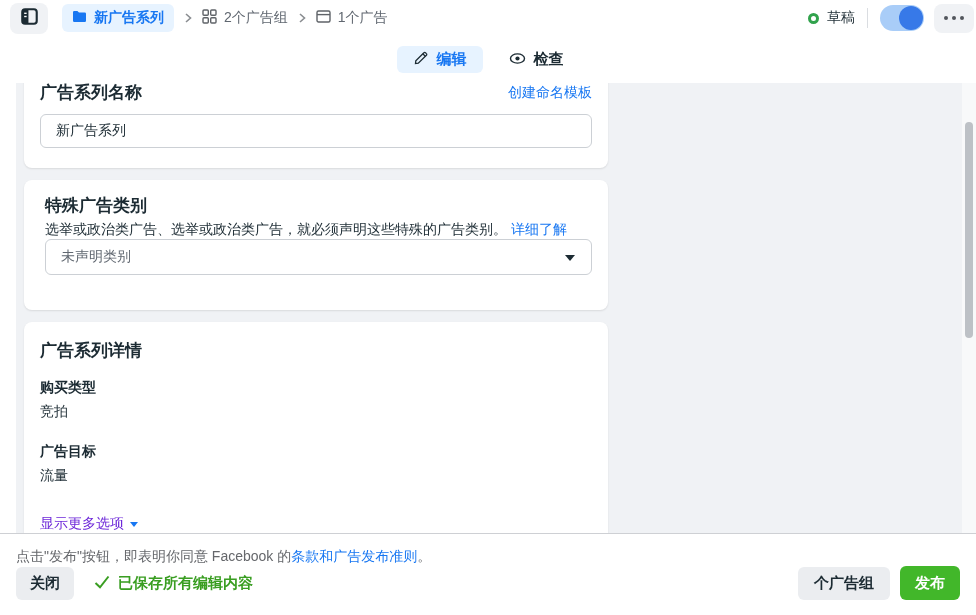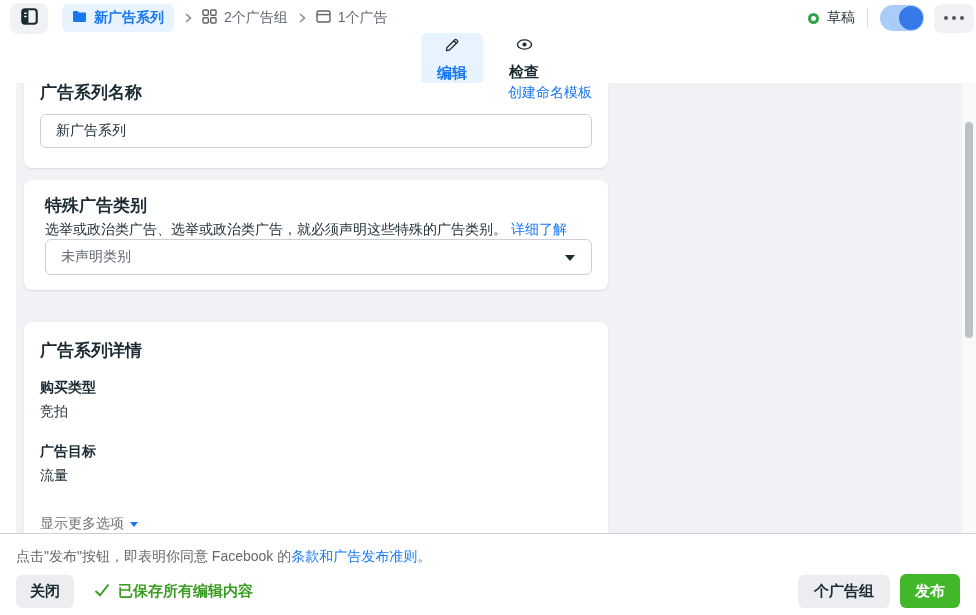--- a/index.html
+++ b/index.html
@@ -24,63 +24,63 @@
   .toggle { position:relative; width:44px; height:26px; border-radius:13px; background:#a9cdf8; cursor:pointer; }
   .toggle .knob { position:absolute; top:1px; right:1px; width:24px; height:24px; border-radius:50%; background:#3779e8; }
   .more-btn { margin-left:10px; width:40px; height:29px; }
   .dots { display:flex; gap:4px; }
   .dots i { width:4px; height:4px; border-radius:50%; background:#52565c; }
 
   
   .tabbar { position:absolute; top:36px; left:0; width:976px; height:47px; background:#fff;
             display:flex; align-items:center; justify-content:center; gap:10px; }
   .tab { display:flex; align-items:center; gap:8px; padding:4px 16px; border-radius:6px;
-         font-size:15px; font-weight:700; color:#1c2b33; cursor:pointer; background:transparent; border:none;flex-direction:column; }
+         font-size:15px; font-weight:700; color:#1c2b33; cursor:pointer; background:transparent; border:none; }
   .tab.active { background:#e7f3ff; color:#1877f2; }
 
   
   .content { position:absolute; top:83px; left:16px; width:962px; height:450px; background:#f0f2f5; overflow:hidden; }
   .card { position:absolute; left:8px; width:584px; background:#fff; border-radius:8px;
           box-shadow:0 1px 2px rgba(0,0,0,.10); padding:0 16px; }
   .card-title { font-size:17px; font-weight:700; color:#1c2b33; line-height:22px; }
   .link { color:#1877f2; cursor:pointer; text-decoration:none; }
 
   .card-name { top:-21px; height:106px; padding-top:20px; }
   .card-head { display:flex; justify-content:space-between; align-items:center; }
   .head-link { font-size:14px; }
   .text-input { margin-top:10px; width:100%; height:34px; border:1px solid #ccd0d5; border-radius:6px;
                 padding:0 15px; font-size:14px; color:#1c2b33; font-family:inherit; outline:none; background:#fff; }
 
-  .card-special { top:97px; height:110px; padding-top:15px;padding-left:21px; }
+  .card-special { top:97px; height:130px; padding-top:15px;padding-left:21px; }
   .card-desc { font-size:14px; color:#1c2b33; line-height:20px; margin-top:2px; }
   .dropdown { position:relative; width:100%; height:36px; border:1px solid #ccd0d5;
               border-radius:6px; display:flex; align-items:center; padding:0 15px; cursor:pointer; background:#fff; }
   .dropdown-value { font-size:14px; color:#606770; }
   .caret-down { position:absolute; right:16px; top:50%; margin-top:-2px; width:0; height:0;
                 border-left:5px solid transparent; border-right:5px solid transparent; border-top:6px solid #1c2b33; }
 
   .card-details { top:239px; height:240px; padding-top:17px; }
   .card-details .card-title { line-height:24px; }
   .field-label { font-size:14px; font-weight:700; color:#1c2b33; line-height:20px; margin-top:14px; }
   .field-value { font-size:14px; color:#1c2b33; line-height:20px; margin-top:4px; }
   .field-label.second { margin-top:20px; }
   .more-link { margin-top:28px; display:inline-flex; align-items:center; gap:6px; font-size:14px; font-weight:400;
-               color:#737373; cursor:pointer; line-height:20px;text-align:right; }
+               color:#6d28d9; cursor:pointer; line-height:20px;text-align:right; }
   .caret-blue { width:0; height:0; border-left:4px solid transparent; border-right:4px solid transparent;
                 border-top:5px solid #1877f2; margin-top:2px; }
 
   
   .scrollbar { position:absolute; top:83px; left:962px; width:14px; height:450px; background:#f8f9fa; }
   .scroll-thumb { position:absolute; left:3px; top:39px; width:8px; height:216px; border-radius:4px; background:#bdc1c6; }
 
   
   .footer { position:absolute; top:533px; left:0; width:976px; height:82px; background:#fff;
             border-top:1px solid #ced0d4; padding:12px 16px 0; }
   .disclaimer { font-size:14px; color:#65676b; line-height:20px; }
-  .actions { margin-top:8px; display:flex; align-items:center; }
+  .actions { display:flex; align-items:center; }
   .btn { border:none; border-radius:6px; height:33px; font-size:15px; font-weight:700; font-family:inherit; cursor:pointer; }
   .btn-gray { background:#ebedf0; color:#1c2b33; padding:0 14px; }
   .saved { display:flex; align-items:center; gap:8px; margin-left:20px; color:#3a9e22; font-size:15px; font-weight:700; }
   .spacer { flex:1; }
   .btn-discard { padding:0 16px; margin-right:10px; }
   .btn-publish { background:#42b72a; color:#fff; padding:0 15px; height:34px; }
 </style>
 </head>
 <body>
 

